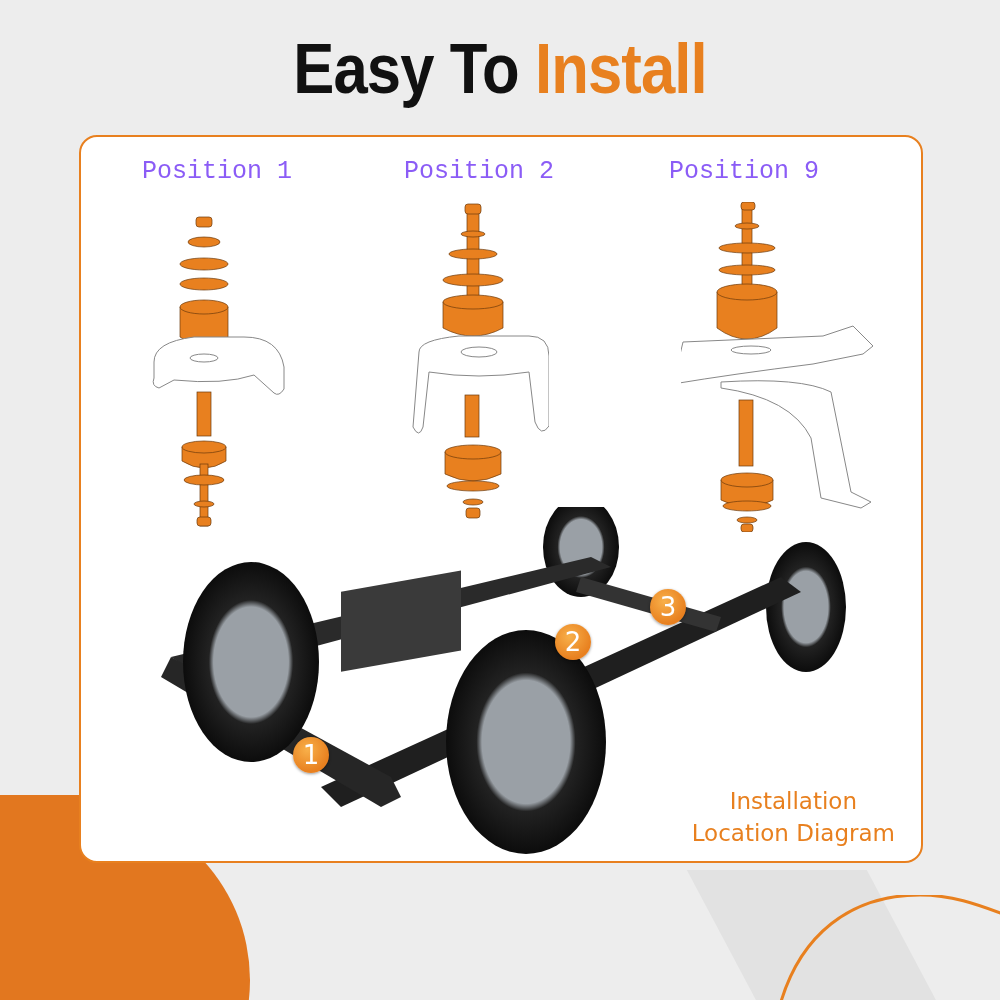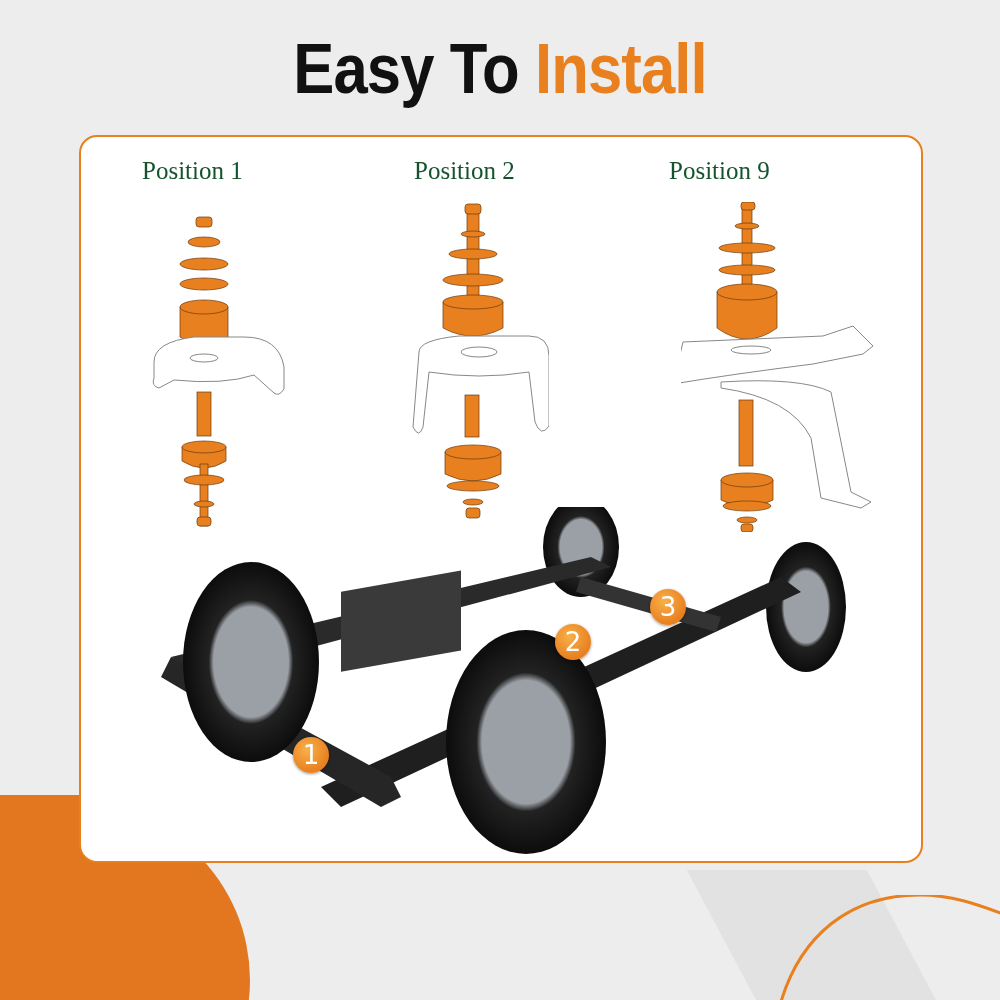--- a/index.html
+++ b/index.html
@@ -6,21 +6,21 @@
   body{width:1000px;height:1000px;position:relative;overflow:hidden;background:#ededed;font-family:"DejaVu Sans","Liberation Sans",sans-serif;}
   .bg-shape{position:absolute;}
   .orange-blob2{left:-120px;top:800px;width:370px;height:360px;background:#e2771f;border-radius:50%;}
   .orange-rect{left:0;top:795px;width:100px;height:205px;background:#e2771f;}
   .grey-diag{left:740px;top:870px;width:180px;height:200px;background:#e2e2e2;transform:skewX(28deg);}
   .curve{left:760px;top:895px;width:260px;height:240px;}
   .title{position:absolute;top:24px;left:0;width:1000px;text-align:center;font-family:"Liberation Sans",sans-serif;font-weight:700;font-size:70px;letter-spacing:-1px;line-height:90px;transform:scaleX(0.88);}
   .title .dark{color:#111;}
   .title .accent{color:#e8801f;}
   .card{position:absolute;left:79px;top:135px;width:840px;height:724px;background:#fff;border:2px solid #e8801f;border-radius:18px;overflow:hidden;}
-  .pos-label{position:absolute;top:20px;font-size:25px;color:#14532d;font-family:Liberation Serif, serif;}
+  .pos-label{position:absolute;top:20px;font-size:25px;color:#8b5cf6;font-family:Liberation Mono, monospace;}
   .legend{position:absolute;right:26px;bottom:12px;text-align:center;color:#e8801f;font-size:23px;line-height:32px;}
   .badge{position:absolute;width:36px;height:36px;border-radius:50%;background:radial-gradient(circle at 40% 35%,#f8b04a,#e8801f 70%);color:#fff;font-size:26px;text-align:center;line-height:36px;font-family:"DejaVu Sans",sans-serif;box-shadow:0 1px 3px rgba(0,0,0,.4);}
   svg{display:block;}
 </style>
 </head>
 <body>
 
 <div class="bg-shape orange-blob2"></div>
 <div class="bg-shape orange-rect"></div>
 <div class="bg-shape grey-diag"></div>
@@ -29,21 +29,21 @@
 </svg>
 
 <div class="title">
   <span class="dark">Easy To</span>
   <span class="accent">Install</span>
 </div>
 
 <div class="card">
 
   <div class="pos-label" style="left:61px;">Position 1</div>
-  <div class="pos-label" style="left:333px;">Position 2</div>
+  <div class="pos-label" style="left:323px;">Position 2</div>
   <div class="pos-label" style="left:588px;">Position 9</div>
 
   <svg style="position:absolute;left:55px;top:75px;" width="160" height="320" viewBox="0 0 160 320">
     <g stroke="#6b3a0c" stroke-width="0.7" fill="#e8801f">
       <rect x="60" y="5" width="16" height="10" rx="3"></rect>
       <ellipse cx="68" cy="30" rx="16" ry="5"></ellipse>
       <ellipse cx="68" cy="52" rx="24" ry="6"></ellipse>
       <ellipse cx="68" cy="72" rx="24" ry="6"></ellipse>
       <path d="M44 95 v30 q24 16 48 0 v-30 z"></path>
       <ellipse cx="68" cy="95" rx="24" ry="7"></ellipse>
@@ -127,13 +127,17 @@
 
     <rect x="200" y="120" width="120" height="80" fill="#3a3a3a" transform="skewY(-10)"></rect>
 
     <ellipse cx="385" cy="235" rx="80" ry="112" fill="url(#tire)"></ellipse>
   </svg>
 
   <div class="badge" style="left:212px;top:600px;">1</div>
   <div class="badge" style="left:474px;top:487px;">2</div>
   <div class="badge" style="left:569px;top:452px;">3</div>
 
+  <div class="legend">
+    <div>Installation</div>
+    <div>Location Diagram</div>
+  </div>
 </div>
 
 </body></html>

